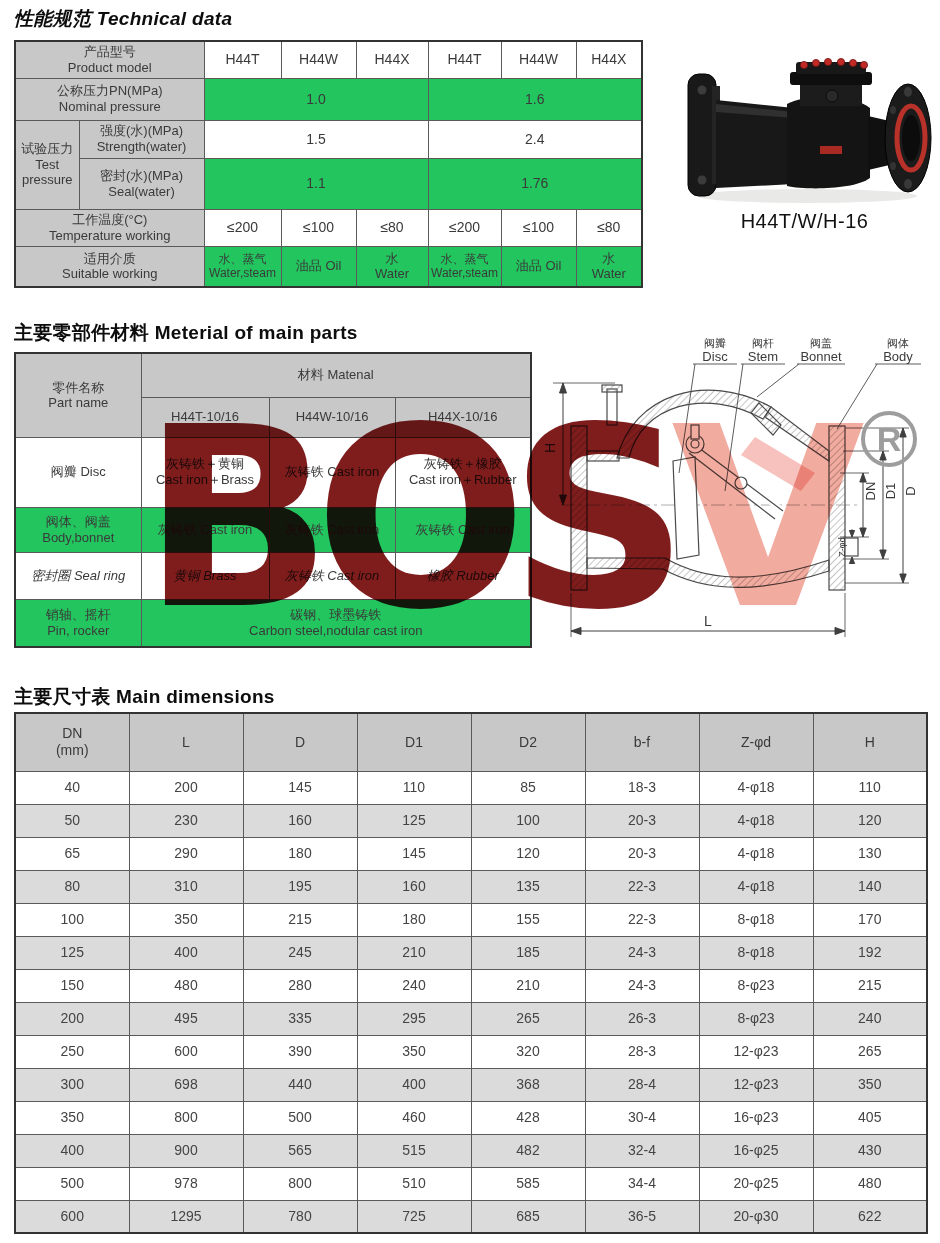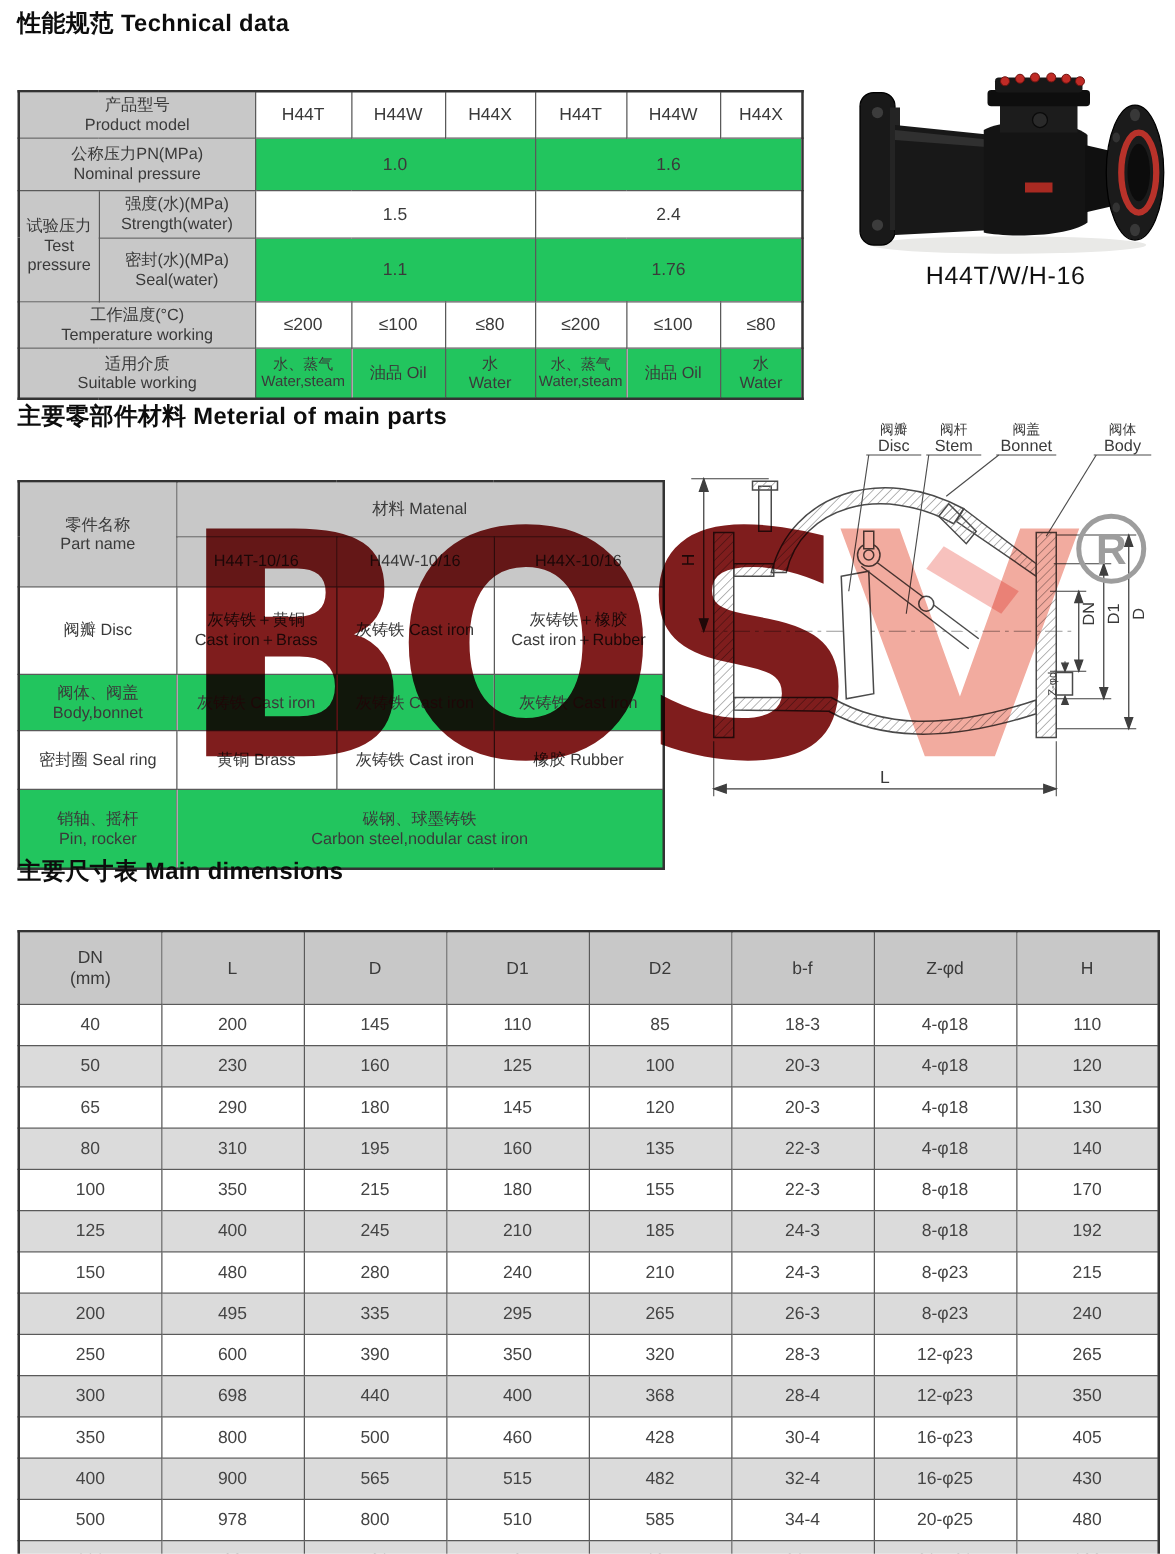--- a/index.html
+++ b/index.html
@@ -8,42 +8,42 @@
     background:#ffffff; overflow:hidden;
     font-family:"Liberation Sans", sans-serif; color:#333;
   }
   .section-title {
     position:absolute; left:14px;
     font-size:19px; font-weight:bold; color:#0d0d0d;
     letter-spacing:0.3px; white-space:nowrap;
   }
   table { border-collapse:collapse; table-layout:fixed; position:absolute; background:#fff; }
   table, td, th { border:1px solid #5a5a5a; }
-  table { border:2px solid #333;margin-top:32px; }
+  table { border:2px solid #333; }
   td, th {
     text-align:center; vertical-align:middle; padding:1px 2px;
     font-size:13px; line-height:1.2; color:#3a3a3a;
     white-space:pre-line; overflow:hidden; font-weight:normal;
   }
   .lab   { background:#c8c8c8; }
   .shade { background:#22c55e; }
   .val   { font-size:14px; }
   .small { font-size:12px; }
 
   
   #tech-table { left:14px; top:40px; width:627px; }
   #tech-table tr.r1 { height:37px; } #tech-table tr.r2 { height:42px; }
   #tech-table tr.r3 { height:38px; } #tech-table tr.r4 { height:51px; }
   #tech-table tr.r5 { height:37px; } #tech-table tr.r6 { height:41px; }
 
   
   #mat-table { left:14px; top:352px; width:516px; }
   #mat-table tr.m1 { height:44px; } #mat-table tr.m2 { height:40px; }
   #mat-table tr.m3 { height:70px; } #mat-table tr.m4 { height:45px; }
-  #mat-table tr.m5 { height:47px; } #mat-table tr.m6 { height:64px;padding-left:27px; }
+  #mat-table tr.m5 { height:47px;font-style:italic; } #mat-table tr.m6 { height:48px;padding-left:27px; }
 
   
   #dims-table { left:14px; top:712px; width:912px; }
   #dims-table thead tr { height:58px; }
   #dims-table thead th { background:#c8c8c8; font-size:14px; }
   #dims-table tbody tr { height:33px; }
   #dims-table tbody td { font-size:14px; color:#444; }
   #dims-table tbody tr:nth-child(even) td { background:#dbdbdb; }
 
   #valve-photo { position:absolute; left:672px; top:38px; }
@@ -59,21 +59,21 @@
     font-family:"DejaVu Sans", sans-serif; font-weight:bold;
     font-size:250px; line-height:1.05; letter-spacing:-18px; white-space:nowrap;
   }
   #watermark .wm-bos { color:#7f1d1d; }
   #watermark .wm-v   { color:#f2ab9f; }
   svg text { font-family:"Liberation Sans", sans-serif; }
 </style>
 </head>
 <body>
 
-<div class="section-title" style="top:6px;">性能规范 Technical data</div>
+<div class="section-title" style="top:6px;font-style:italic;">性能规范 Technical data</div>
 
 <table id="tech-table">
   <colgroup>
     <col style="width:64px">
       <col style="width:125px">
     <col style="width:77px">
       <col style="width:75px">
       <col style="width:72px">
     <col style="width:73px">
       <col style="width:75px">

